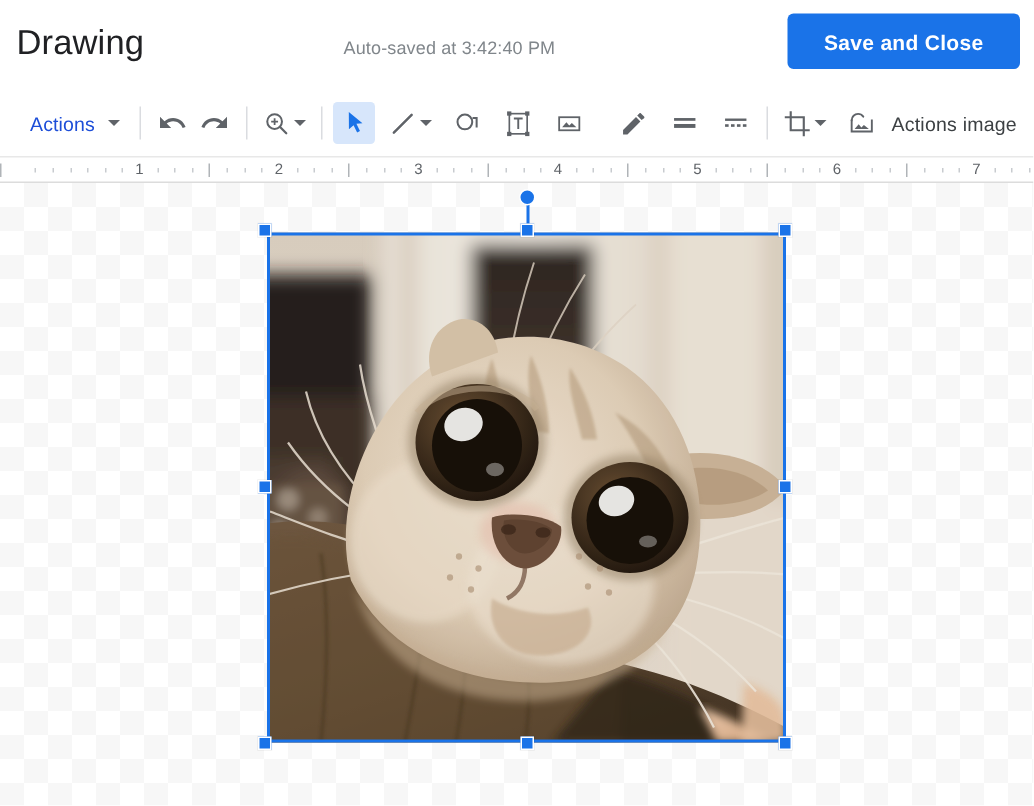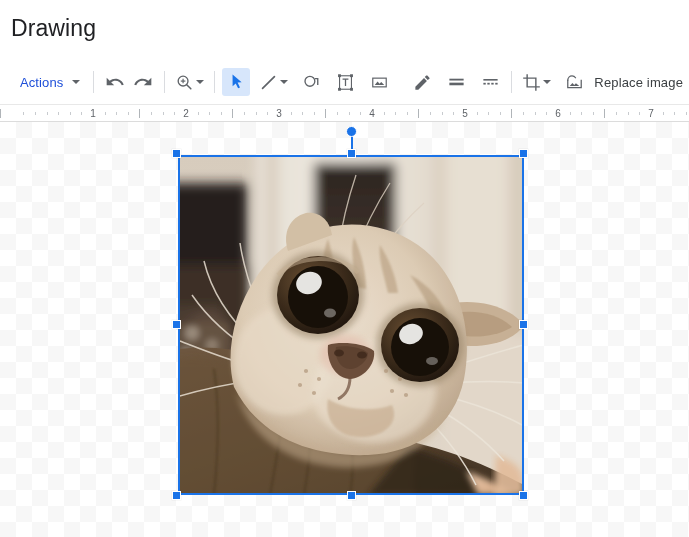--- a/index.html
+++ b/index.html
@@ -142,20 +142,22 @@
   }
   .catsvg { position:absolute; left:0; top:0; width:100%; height:100%; }
 </style>
 </head>
 <body>
 
 <div id="app">
 
   <div class="header">
     <div class="doc-title">Drawing</div>
+    <div class="autosave">Auto-saved at 3:42:40 PM</div>
+    <button class="save-btn">Save and Close</button>
   </div>
 
   <div class="toolbar">
 
     <div class="tb-actions">
       <span class="tb-text">Actions</span>
       <span class="caret"></span>
     </div>
 
     <div class="tb-div"></div>
@@ -302,21 +304,21 @@
     <button class="tb-btn">
       <span>
         <svg width="19" height="19" viewBox="0 0 24 24">
           <path d="M3.5 8.5v10h17v-10" fill="none" stroke="#5f6368" stroke-width="1.6"></path>
           <path d="M3.5 9.3c0-3.4 2.5-5.6 5.4-5.6 1.8 0 3.4.9 4.4 2.3" fill="none" stroke="#5f6368" stroke-width="1.6" stroke-linecap="round"></path>
           <path d="M6 16.5l3.4-4 2.3 2.6 2.1-2 4.2 3.4z" fill="#5f6368"></path>
         </svg>
       </span>
     </button>
 
-    <span class="replace-label">Replace image</span>
+    <span class="replace-label">Actions image</span>
   </div>
 
   <div class="ruler">
 
     <div class="rk major" style="left:0px"></div>
     <div class="rk minor" style="left:23px"></div>
       <div class="rk minor" style="left:35px"></div>
     <div class="rk minor" style="left:47px"></div>
       <div class="rk minor" style="left:58px"></div>
     <div class="rk minor" style="left:70px"></div>

